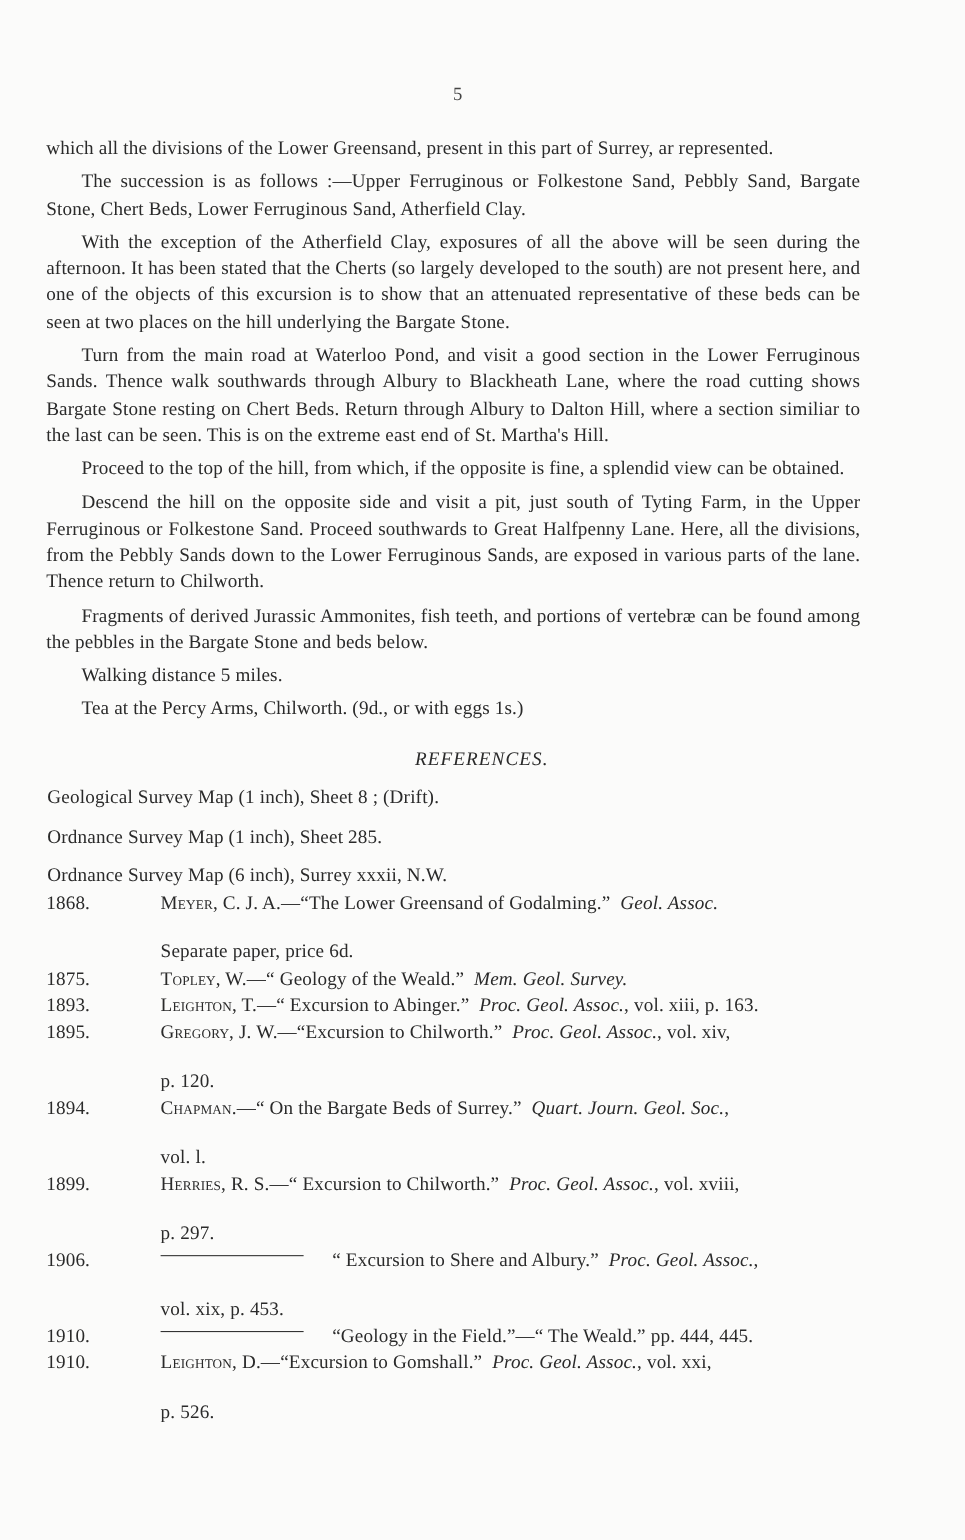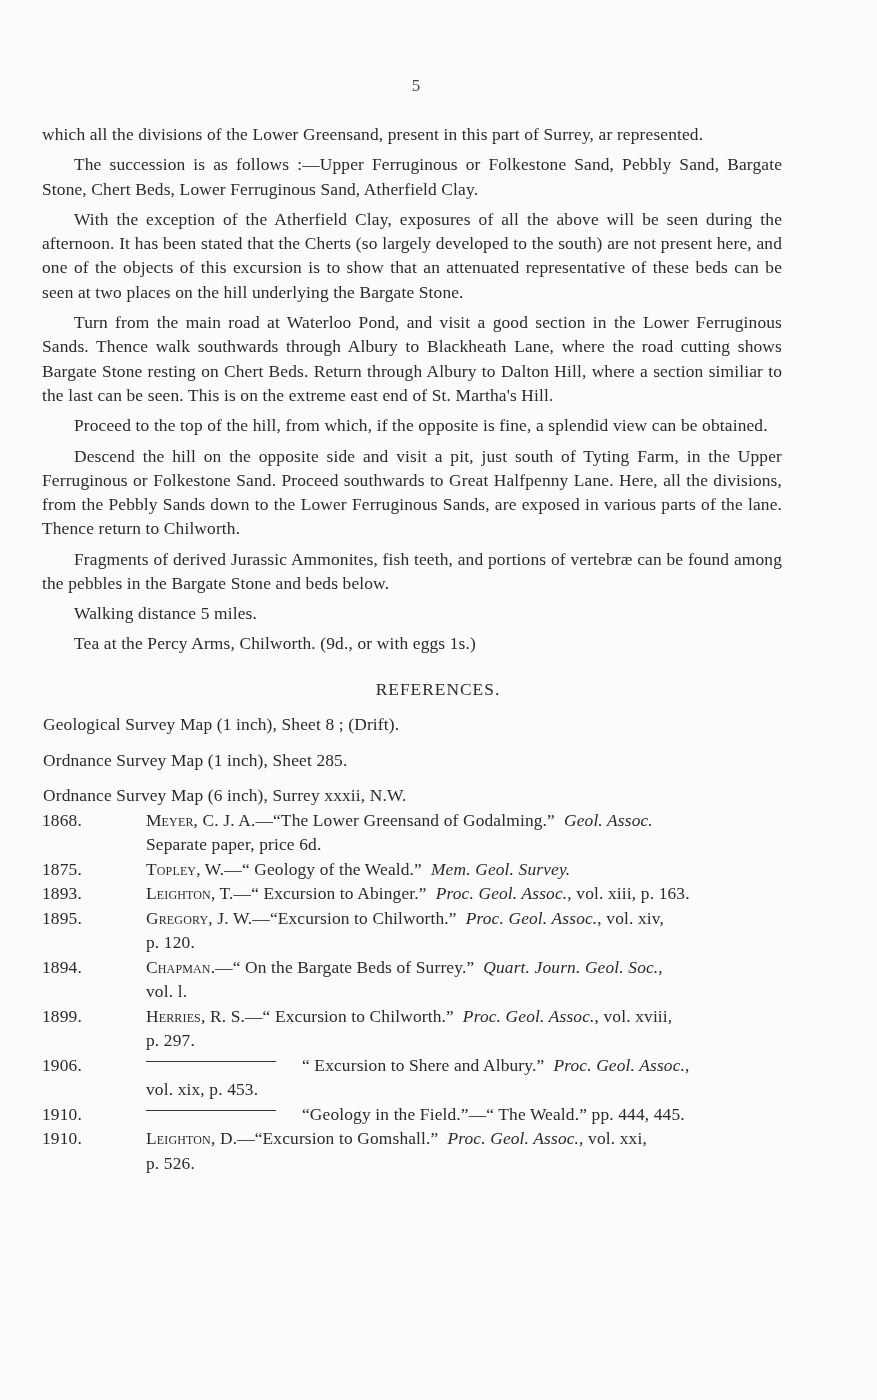--- a/index.html
+++ b/index.html
@@ -18,34 +18,35 @@
   .body-text {
     position: absolute; left: 42px; top: 122px; width: 752px;
     font-size: 17.4px; line-height: 24.3px; letter-spacing: 0.15px;
   }
   .para { margin: 0 12px 6px 0; text-align: justify; text-indent: 32px; }
   .para.first { text-indent: 0; }
   .para.short { margin-bottom: 5px; }
   .refs-title {
     text-align: center; font-size: 17.4px; letter-spacing: 1px;
     margin: 22px 0 4px 40px;
+    font-style: italic;
   }
   .map-line { margin: 11px 0 0 1px; line-height: 24.5px; }
   .ref {
     position: relative; padding-left: 104px; line-height: 24.5px;
     text-indent: 0;
   }
   .ref .year { position: absolute; left: 0; top: 0; width: 60px; }
   .ref .author { font-variant: small-caps; }
   .ref .ditto {
     display: inline-block; width: 130px; border-bottom: 1px solid #333;
     vertical-align: middle; margin-right: 26px; position: relative; top: -5px;
   }
   .ref em { font-style: italic; }
-  .ref .cont { display: block; }
+  .ref .cont { display: block; margin-top: 20px; }
 </style>
 </head>
 <body>
 
 <div class="page">
   <div class="pageno">5</div>
 
   <div class="body-text">
     <p class="para first">which all the divisions of the Lower Greensand, present in this part of Surrey, ar represented.</p>
     <p class="para">The succession is as follows :—Upper Ferruginous or Folkestone Sand, Pebbly Sand, Bargate Stone, Chert Beds, Lower Ferruginous Sand, Atherfield Clay.</p>

